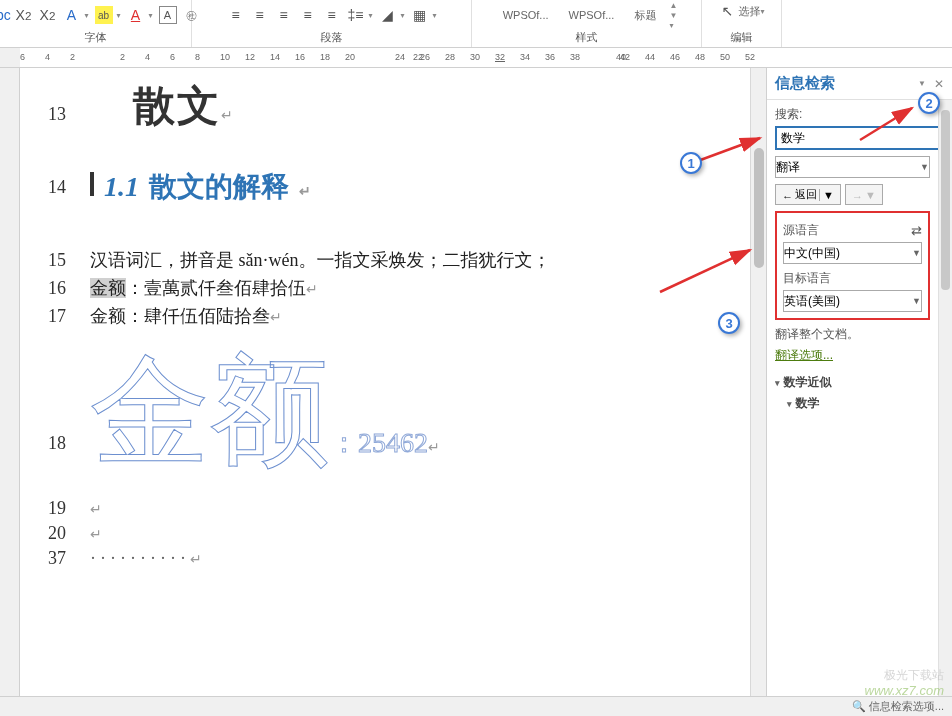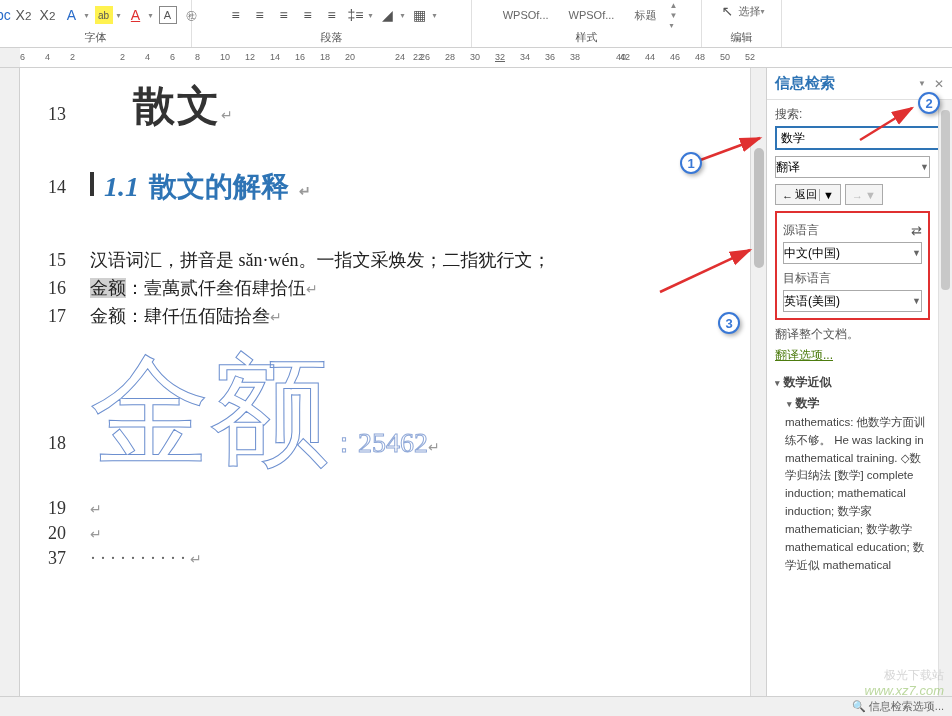--- a/index.html
+++ b/index.html
@@ -274,21 +274,20 @@
               <span class="arrow">▼</span>
             </div>
       </div>
 
       <div style="color:#555;margin-bottom:4px">翻译整个文档。</div>
       <span class="link">翻译选项...</span>
 
       <div class="results">
         <div class="result-hdr">数学近似</div>
         <div class="result-hdr" style="padding-left:12px">数学</div>
-        <div class="result-item">mathematics: 他数学方面训练不够。 He was lacking in mathematical training. ◇数学归纳法 [数学] complete induction; mathematical induction; 数学家 mathematician; 数学教学 mathematical education; 数学近似 mathematical</div>
       </div>
     </div>
     <div class="panel-scroll">
       <div class="thumb"></div>
     </div>
     </div>
   </div>
 </div>
 
 <div class="callout" style="top:152px; left:680px">1</div>

